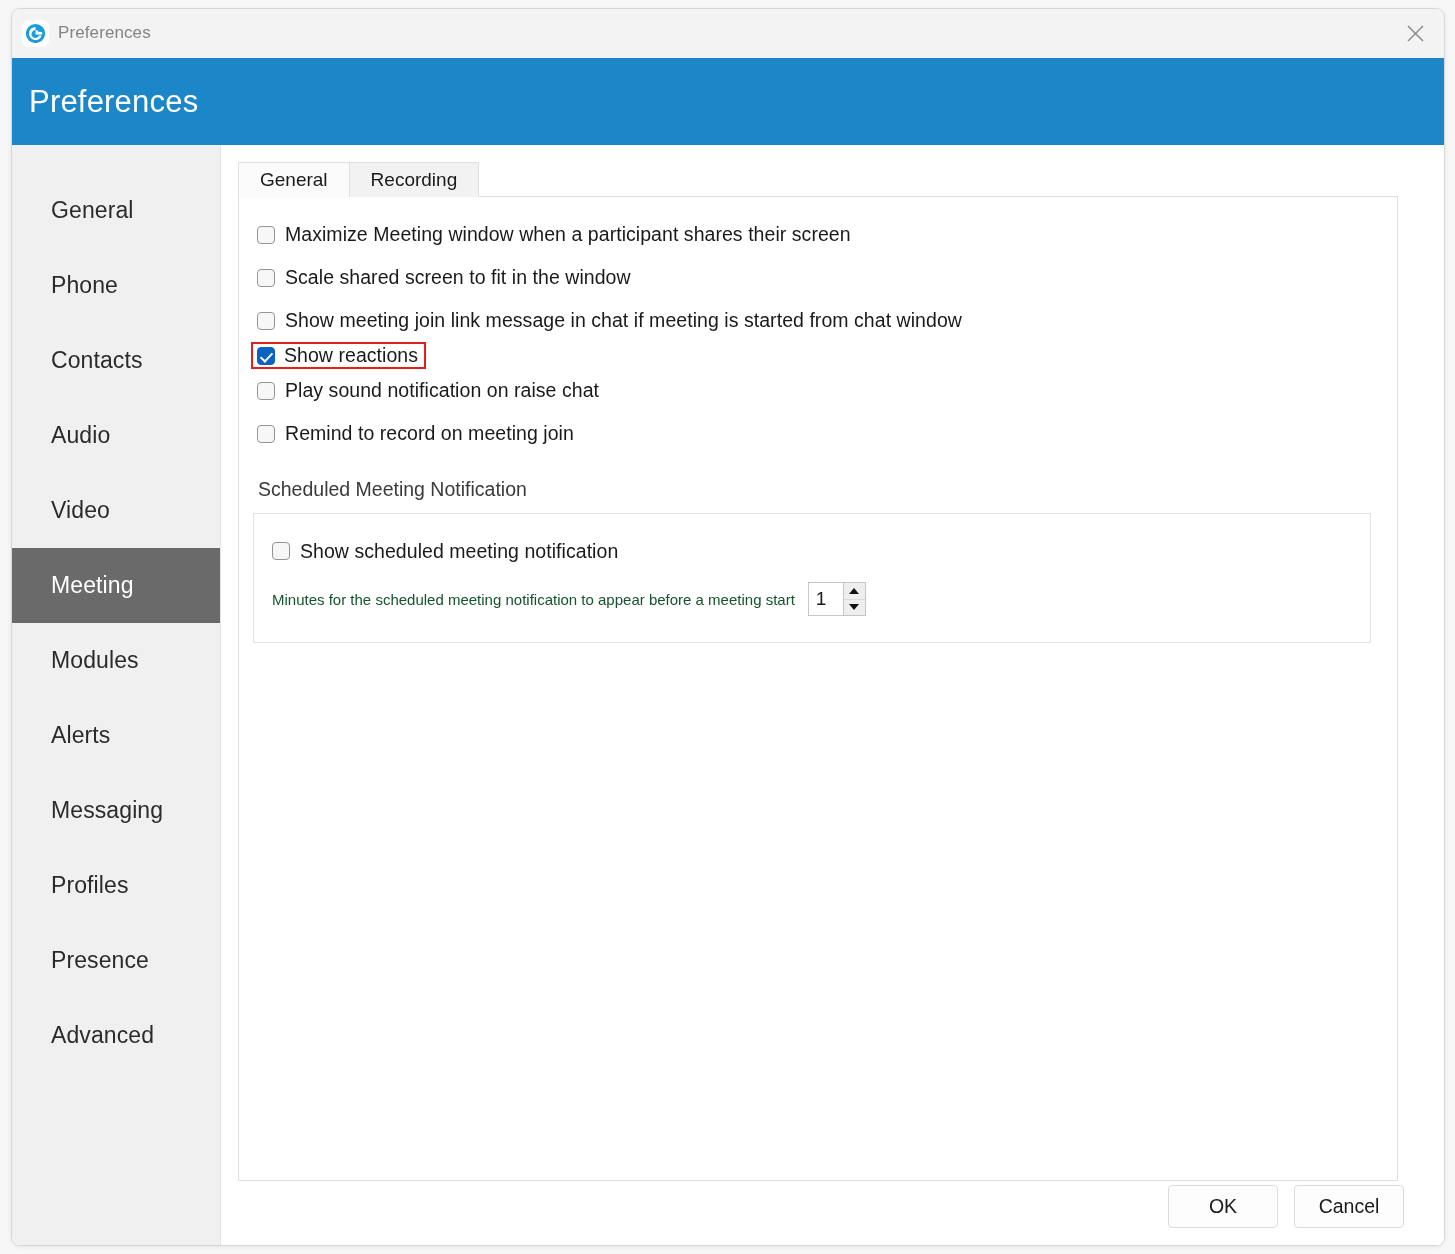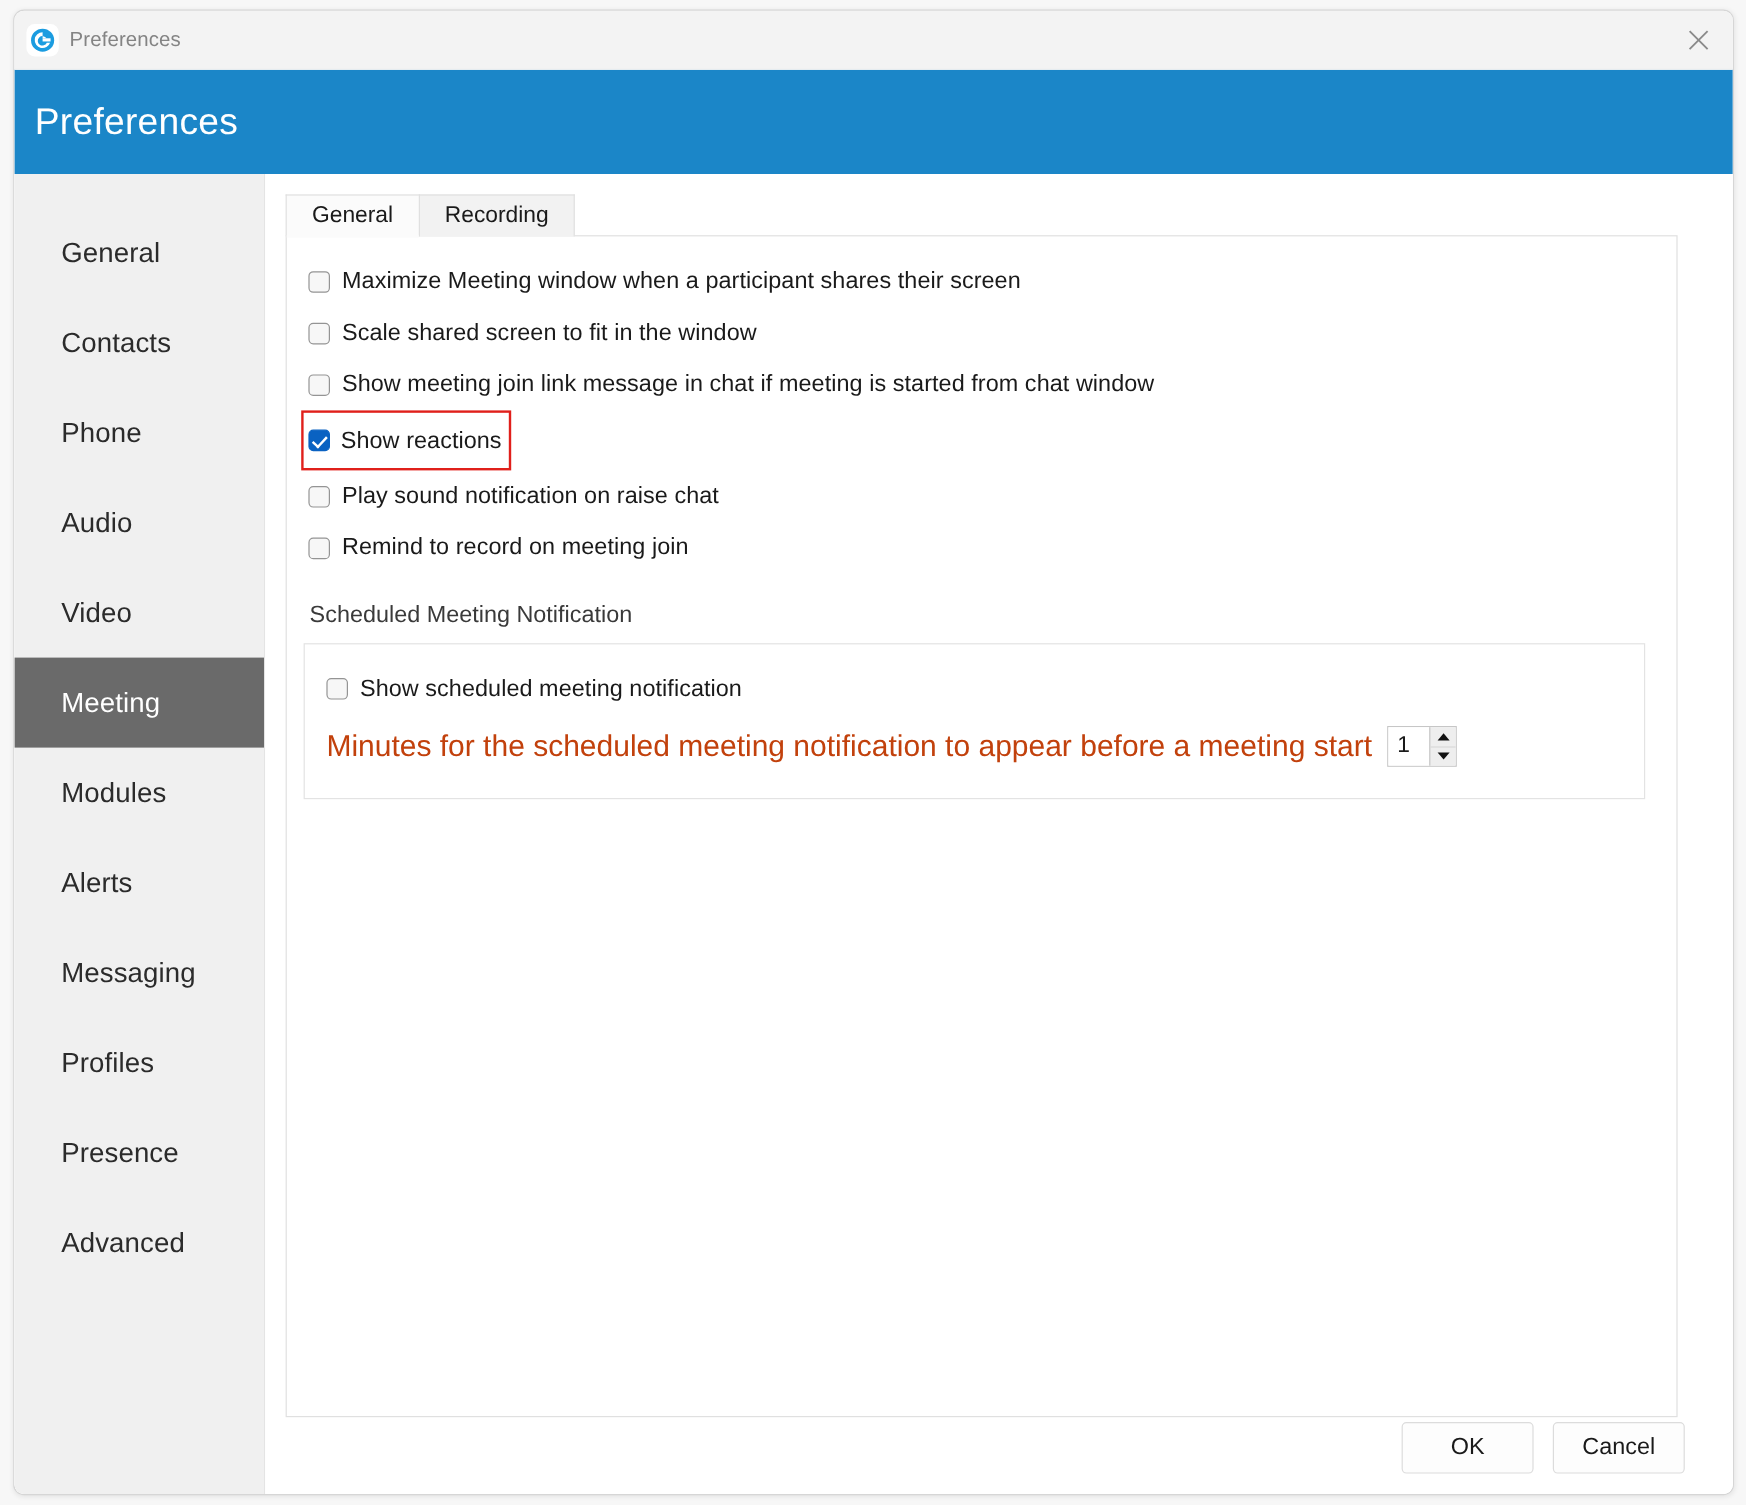--- a/index.html
+++ b/index.html
@@ -191,21 +191,21 @@
     font-size: 19.5px;
     color: #1a1a1a;
     letter-spacing: 0.05px;
     white-space: nowrap;
   }
   .highlighted {
     border: 2px solid #e0201b;
     padding: 3px 6px 3px 4px;
     margin-left: -2px;
     width: max-content;
-    height: 50px;
+    height: 27px;
   }
   .highlighted .cbox { margin-right: 9px; }
 
   
   #section-label {
     font-size: 19.5px;
     color: #3a3a3a;
     margin: 23px 0 12px 5px;
   }
   #groupbox {
@@ -216,22 +216,22 @@
   }
   #groupbox .check-row { height: 38px; padding-left: 4px; }
   #minutes-row {
     display: flex;
     align-items: center;
     height: 46px;
     padding-left: 4px;
     margin-top: 6px;
   }
   #minutes-label {
-    font-size: 25px;
-    color: #c2410c;
+    font-size: 15px;
+    color: #14532d;
     margin-right: 13px;
   }
 
   
   #spinner {
     display: flex;
     border: 1px solid #c6c6c6;
     background: #ffffff;
     height: 34px;
     width: 58px;
@@ -328,24 +328,24 @@
     <div id="header-title">Preferences</div>
   </div>
 
   <div id="body-area">
 
     <div id="sidebar">
         <div class="sidebar-item">
           <span>General</span>
         </div>
         <div class="sidebar-item">
+          <span>Phone</span>
+        </div>
+        <div class="sidebar-item">
           <span>Contacts</span>
-        </div>
-        <div class="sidebar-item">
-          <span>Phone</span>
         </div>
         <div class="sidebar-item">
           <span>Audio</span>
         </div>
         <div class="sidebar-item">
           <span>Video</span>
         </div>
         <div class="sidebar-item selected">
           <span>Meeting</span>
         </div>

